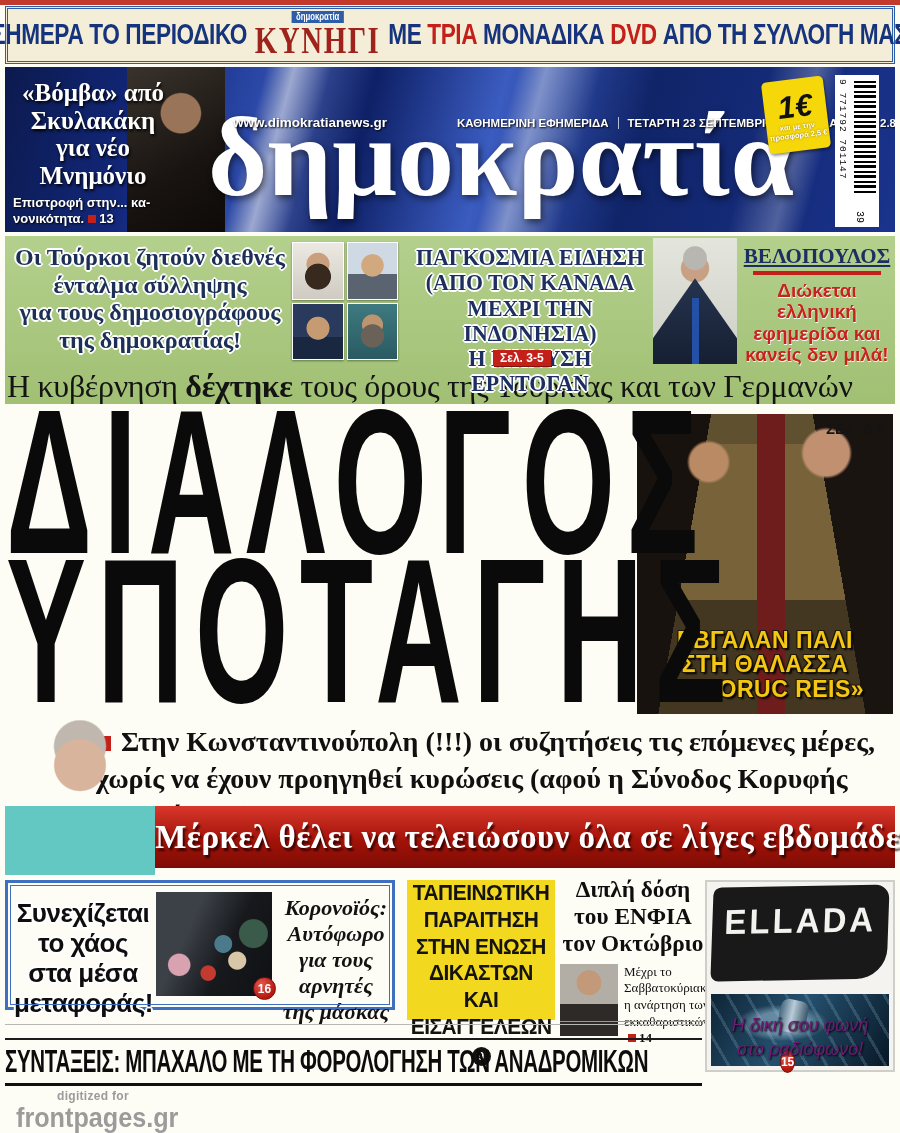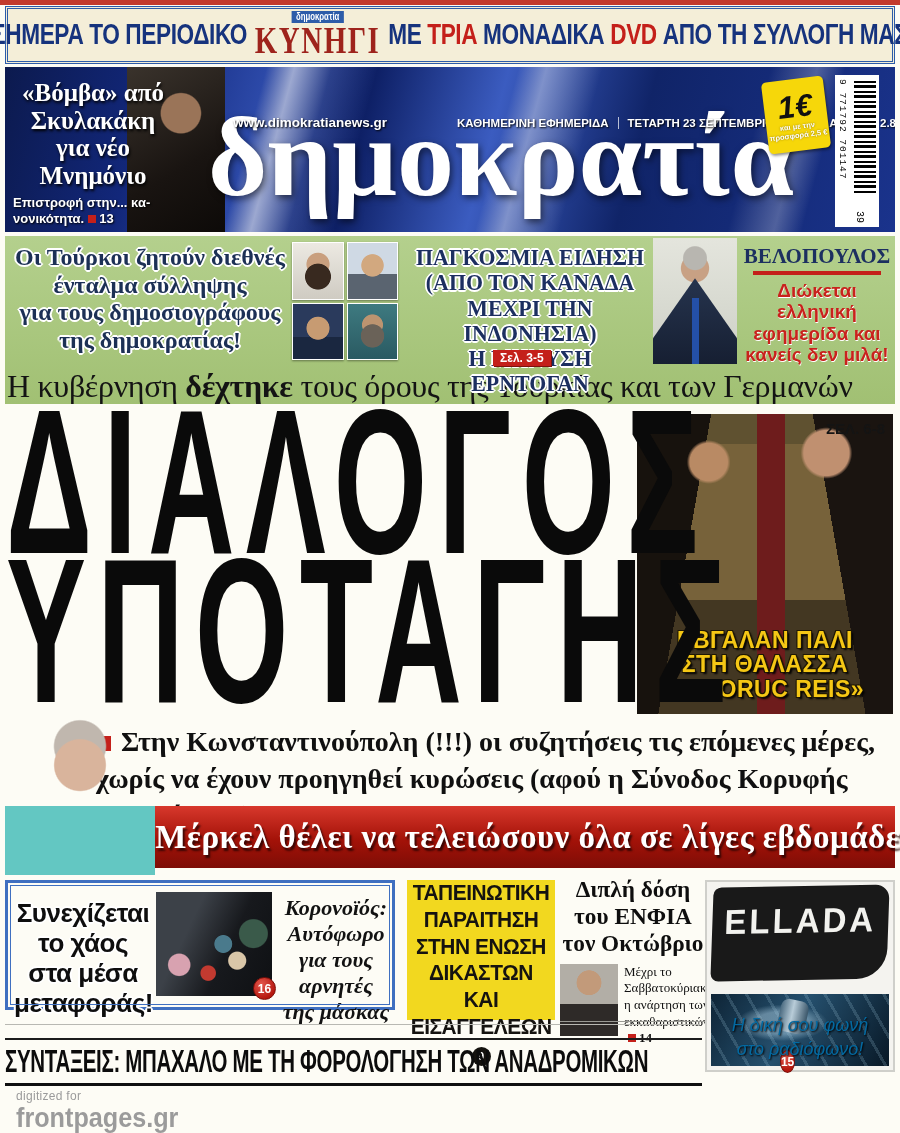--- a/index.html
+++ b/index.html
@@ -84,21 +84,21 @@
          transform:scaleX(0.95);transform-origin:center top;}
   .page-tag{position:absolute;left:488px;top:114px;background:#c4201a;color:#fff;font-size:12px;
          font-weight:bold;padding:1px 7px;z-index:2;box-shadow:1px 1px 0 #7e120e;}
   .velopoulos-photo{position:absolute;left:648px;top:2px;width:84px;height:126px;
          background:radial-gradient(circle at 50% 16%,#b8b6b0 0 10%,transparent 11%),
          radial-gradient(circle at 50% 24%,#c8a184 0 13%,transparent 14%),linear-gradient(#e4e5dd,#cdd0c6);}
   .velo-suit{position:absolute;bottom:0;left:0;right:0;height:68%;
          background:linear-gradient(#26344e,#161f32);clip-path:polygon(50% 0,100% 70%,100% 100%,0 100%,0 70%);}
   .velo-tie{position:absolute;bottom:0;left:46%;width:9%;height:52%;background:#2450a8;}
   .world-right{position:absolute;left:736px;top:8px;width:152px;text-align:center;z-index:2;}
-  .velo-kicker{font-family:"Liberation Serif",serif;font-weight:bold;font-size:21px;color:#1c2f60;}
+  .velo-kicker{font-family:"Liberation Serif",serif;font-weight:bold;font-size:21px;color:#1c2f60;text-decoration:underline;}
   .velo-rule{height:4px;background:#c4201a;margin:2px 12px 5px;}
   .velo-text{font-size:19px;font-weight:bold;color:#c8221c;line-height:1.12;
          text-shadow:0.5px 0.5px 0 #fff;}
 
   
   .kicker{position:absolute;left:7px;top:368px;width:888px;font-family:"Liberation Serif",serif;
          font-size:32px;color:#141414;letter-spacing:-0.3px;}
   .kicker b{font-weight:bold;}
 
   
@@ -186,34 +186,34 @@
        font-weight:bold;font-style:italic;font-size:46px;line-height:1;letter-spacing:1px;
        text-shadow:2px 2px 0 #2a0502;}
   .ad-freq .fm{font-size:13px;font-style:normal;letter-spacing:1px;}
   .ad-photo{position:absolute;left:4px;right:4px;top:112px;bottom:4px;
        background:
         radial-gradient(ellipse at 40% 40%,rgba(170,205,225,0.5) 0 18%,transparent 30%),
         repeating-linear-gradient(60deg,transparent 0 14px,rgba(150,190,210,0.22) 14px 17px),
         linear-gradient(120deg,#0e2436,#25506e 45%,#081826);}
   .ad-mic{position:absolute;left:38%;top:8%;width:16%;height:46%;border-radius:8px;
        background:linear-gradient(90deg,#4a6a80,#b8ccd8 45%,#3a566a);transform:rotate(12deg);}
-  .ad-slogan{position:absolute;left:0;right:0;bottom:9px;z-index:3;text-align:center;color:#0369a1;
+  .ad-slogan{position:absolute;left:0;right:0;bottom:9px;z-index:3;text-align:center;color:#701a75;
        font-style:italic;font-size:18px;line-height:1.3;text-shadow:1px 1px 2px #000;}
 
   
   .rule-light{position:absolute;left:5px;top:1024px;width:695px;height:1px;background:#b8b8b2;}
   .pensions{position:absolute;left:5px;top:1038px;width:697px;height:48px;box-sizing:border-box;
        border-top:2px solid #1c1c1c;border-bottom:3px solid #101010;display:flex;align-items:center;}
   .p-text{font-size:32px;font-weight:bold;letter-spacing:-0.5px;color:#0c0c0c;white-space:nowrap;
        transform:scaleX(0.64);transform-origin:left center;}
   .p-page{margin-left:-230px;}
 
   
   .footer{position:absolute;left:16px;top:1090px;color:#9b9b9b;line-height:1.05;}
-  .f1{font-size:12px;font-weight:normal;letter-spacing:0.3px;}
+  .f1{font-size:12px;font-weight:bold;letter-spacing:0.3px;margin-left:41px;}
   .f2{font-size:28px;font-weight:bold;transform:scaleX(0.9);transform-origin:left top;}
 </style>
 </head>
 <body>
 
 <div class="page">
 
   <div class="topline"></div>
 
   <div class="promo">

